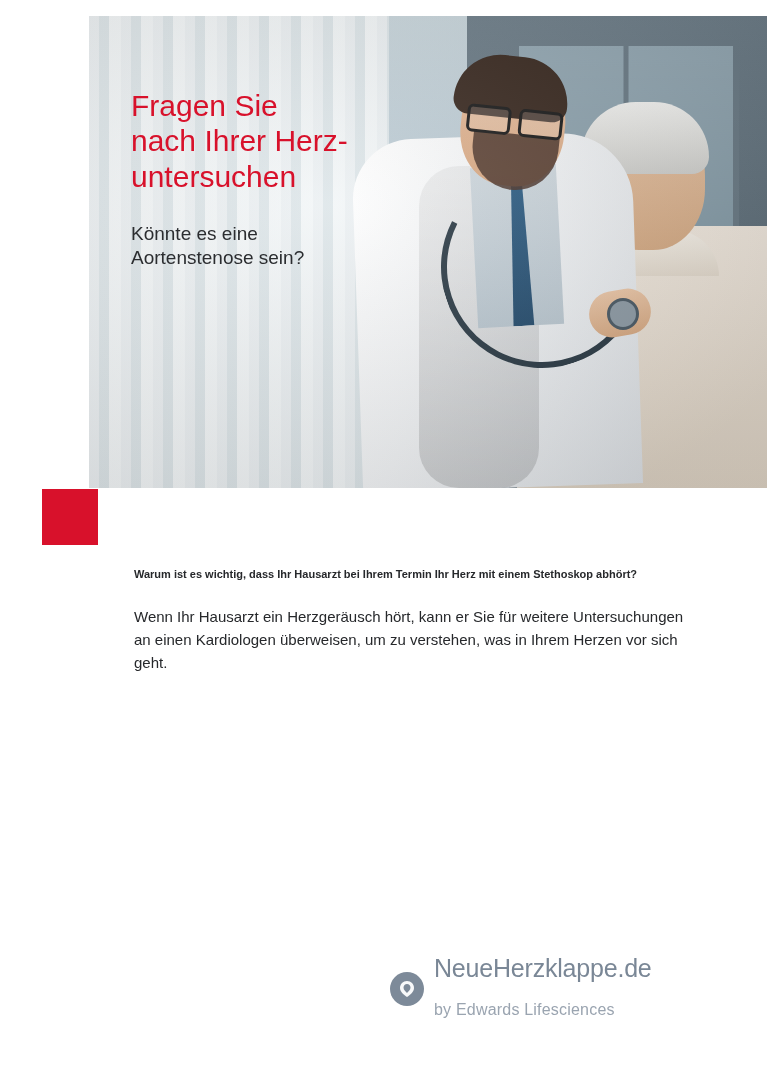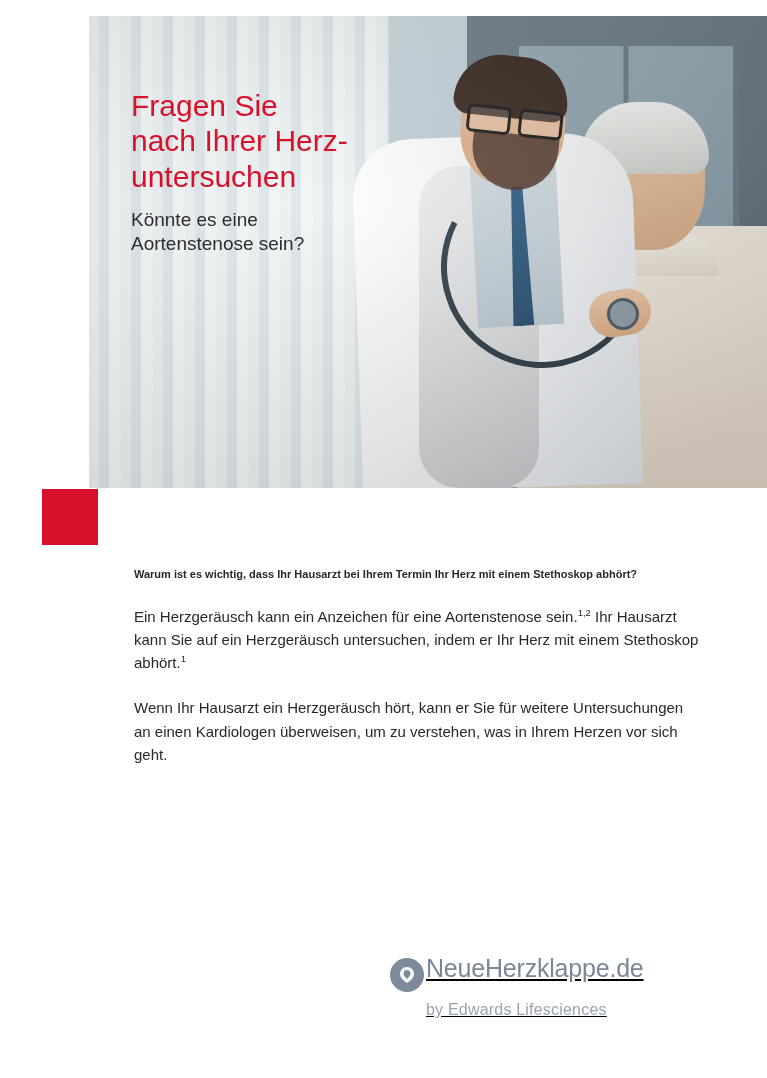--- a/index.html
+++ b/index.html
@@ -168,21 +168,21 @@
     color:#26282b;
     font-size:15px;
     line-height:1.55;
     margin:0 0 22px 0;
   }
   .para sup{font-size:9.5px;vertical-align:super;line-height:0;}
 
   
   .logo{
     position:absolute;left:390px;top:955px;width:300px;
-    display:flex;align-items:flex-start;gap:2px;text-decoration:underline;
+    display:flex;align-items:center;gap:10px;
   }
   .logo-mark{
     width:34px;height:34px;border-radius:50%;
     background:#7d8a99;
     display:flex;align-items:center;justify-content:center;
     flex:0 0 auto;margin-top:3px;
   }
   .logo-mark svg{display:block;}
   .logo-text{display:flex;flex-direction:column;}
   .logo-title{
@@ -218,32 +218,31 @@
     <div class="hand"></div>
     <div class="steth-head"></div>
     <div class="vignette"></div>
 
     <div style="position:absolute;left:42px;top:72px;width:280px;">
       <div style="color:#d8112b;font-size:30px;line-height:1.18;font-weight:normal;">
         <div>Fragen Sie</div>
         <div>nach Ihrer Herz-</div>
         <div>untersuchen</div>
       </div>
-      <div style="color:#2b2d30;font-size:19px;line-height:1.26;margin-top:14px;">
+      <div style="color:#2b2d30;font-size:19px;line-height:1.26;margin-top:28px;">
         <div>Könnte es eine</div>
         <div>Aortenstenose sein?</div>
       </div>
     </div>
   </div>
 
   <div class="red-square"></div>
 
   <div class="content">
     <p class="question">Warum ist es wichtig, dass Ihr Hausarzt bei Ihrem Termin Ihr Herz mit einem Stethoskop abhört?</p>
-    <p class="para"><span>Ein Herzgeräusch kann ein Anzeichen für eine Aortenstenose sein.</span><sup>1,2</sup><span> Ihr Hausarzt kann Sie auf ein Herzgeräusch untersuchen, indem er Ihr Herz mit einem Stethoskop abhört.</span><sup>1</sup></p>
     <p class="para">Wenn Ihr Hausarzt ein Herzgeräusch hört, kann er Sie für weitere Untersuchungen an einen Kardiologen überweisen, um zu verstehen, was in Ihrem Herzen vor sich geht.</p>
   </div>
 
   <div class="logo">
     <div class="logo-mark">
       <svg width="20" height="20" viewBox="0 0 20 20" aria-hidden="true">
         <path d="M10 2 C6 2 3 5 3 9 c0 4 4 7 7 9 c3-2 7-5 7-9 c0-4-3-7-7-7 z" fill="#ffffff" opacity="0.95"></path>
         <path d="M10 5 C8 5 6.5 6.6 6.5 8.6 C6.5 11 8.5 12.6 10 14 c1.5-1.4 3.5-3 3.5-5.4 C13.5 6.6 12 5 10 5 z" fill="#7d8a99"></path>
       </svg>
     </div>

